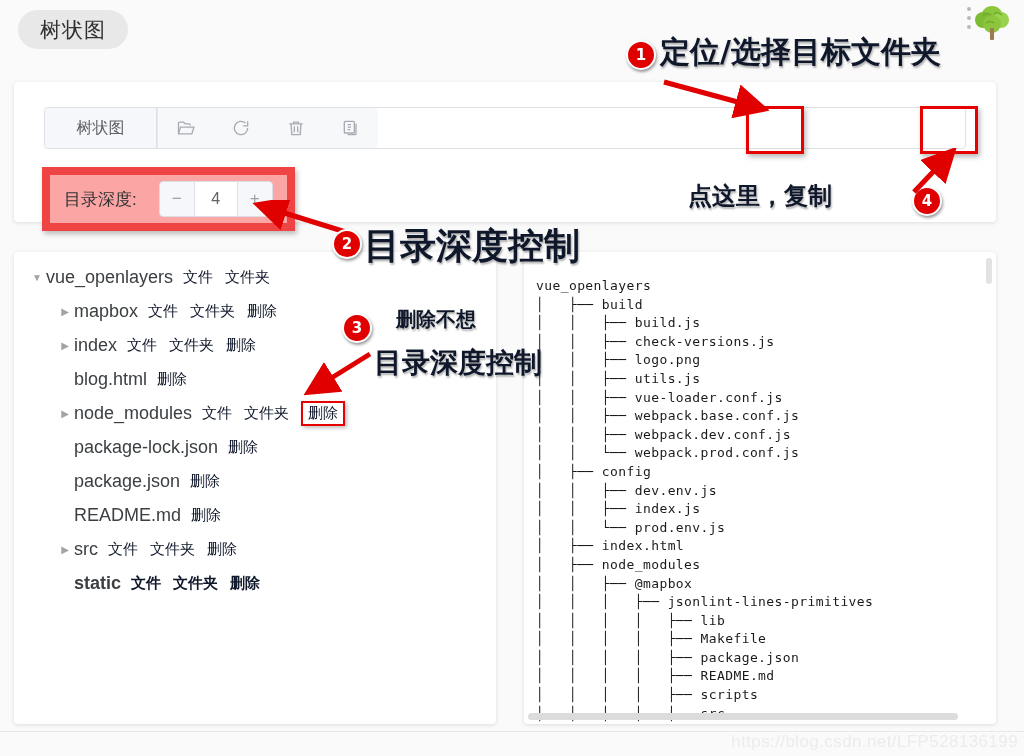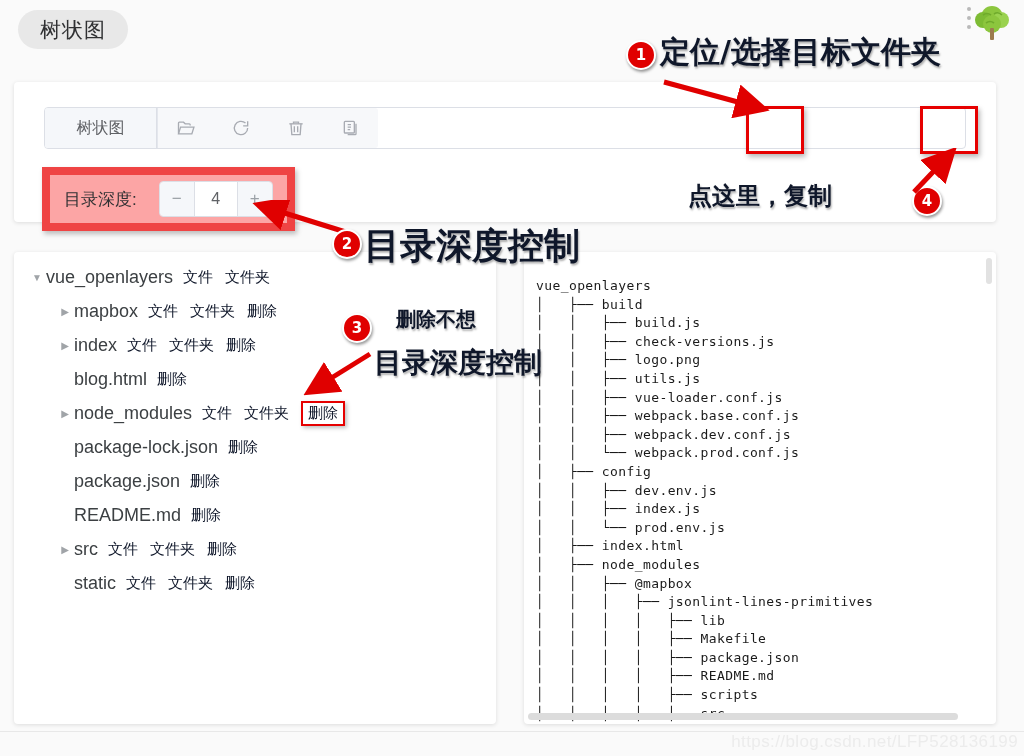--- a/index.html
+++ b/index.html
@@ -455,21 +455,21 @@
         <span class="tname">README.md</span>
         <span class="taction">删除</span>
       </div>
       <div class="tnode" style="padding-left: 42px;">
         <span class="caret">▶</span>
         <span class="tname">src</span>
         <span class="taction">文件</span>
         <span class="taction">文件夹</span>
         <span class="taction">删除</span>
       </div>
-      <div class="tnode" style="padding-left: 42px;">
+      <div class="tnode" style="padding-left: 42px; font-weight: bold;">
         <span class="caret"></span>
         <span class="tname">static</span>
         <span class="taction">文件</span>
         <span class="taction">文件夹</span>
         <span class="taction">删除</span>
       </div>
     </div>
 </div>
 
 <div class="card" id="output-card">

